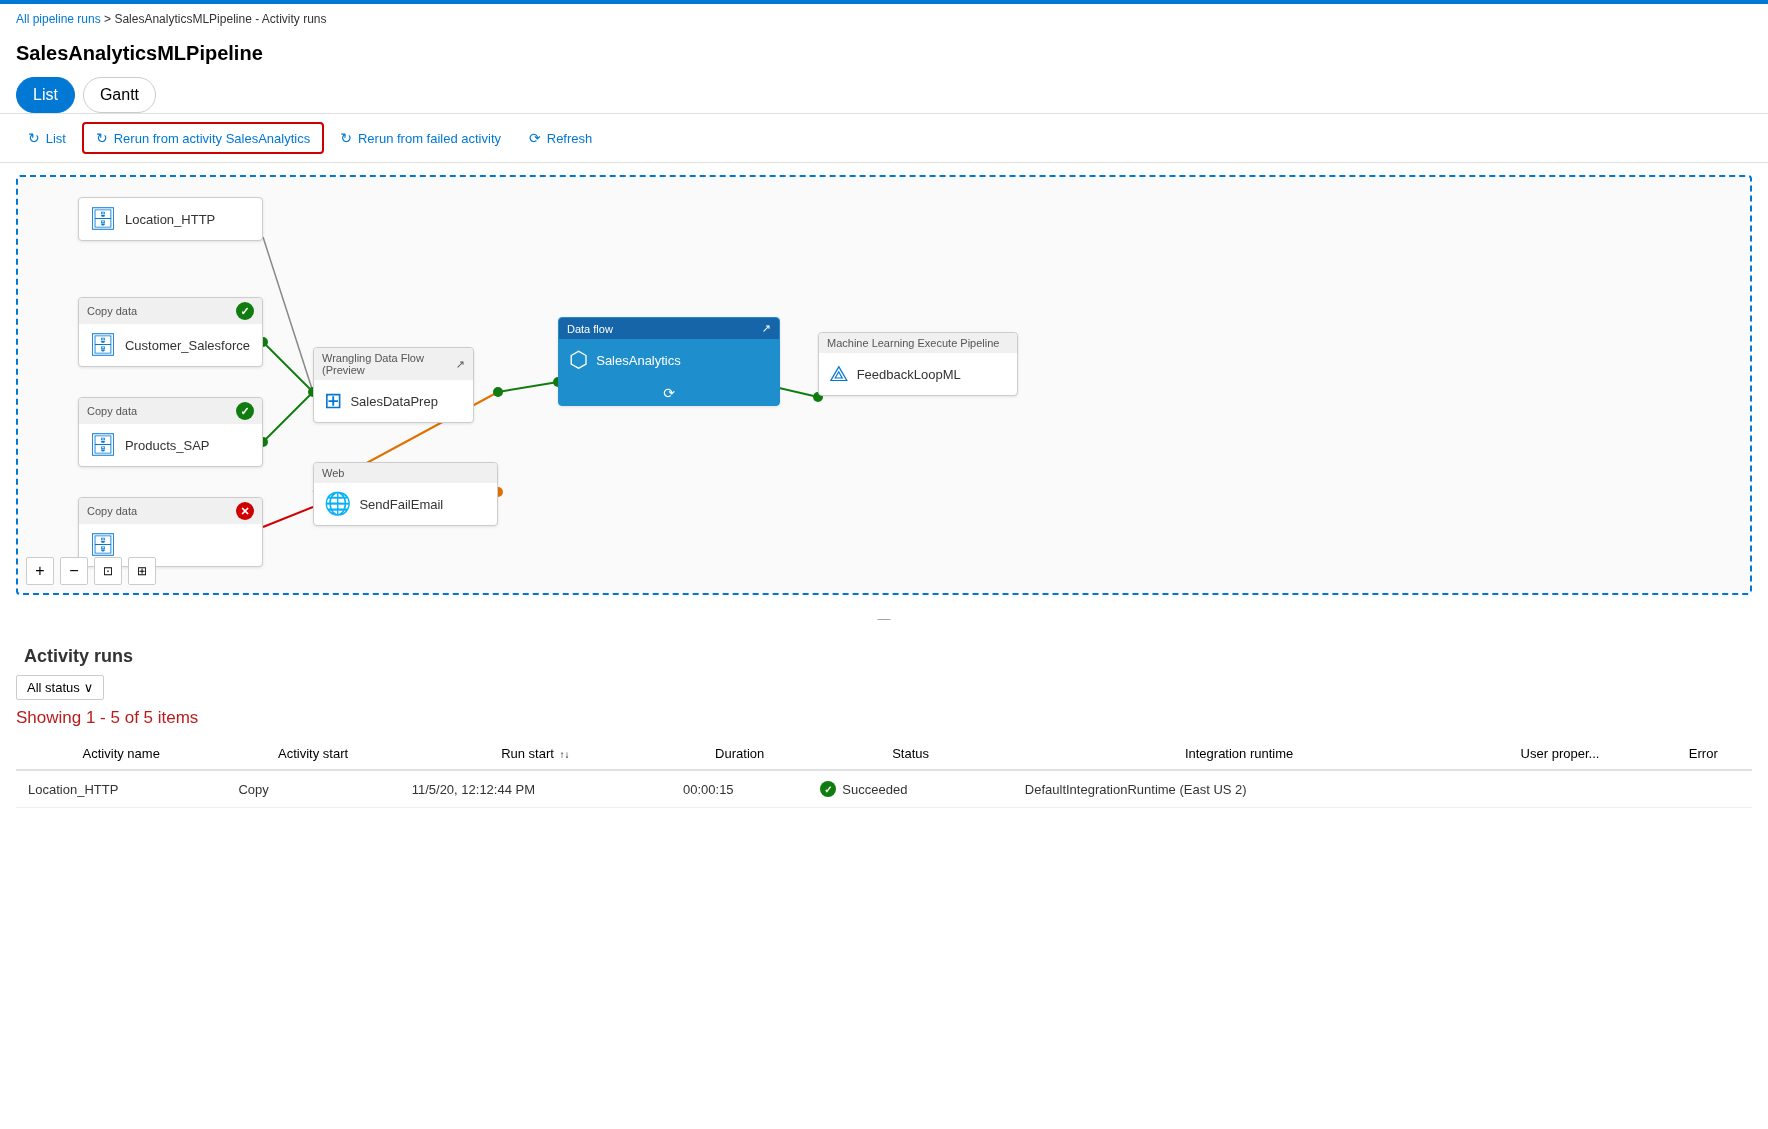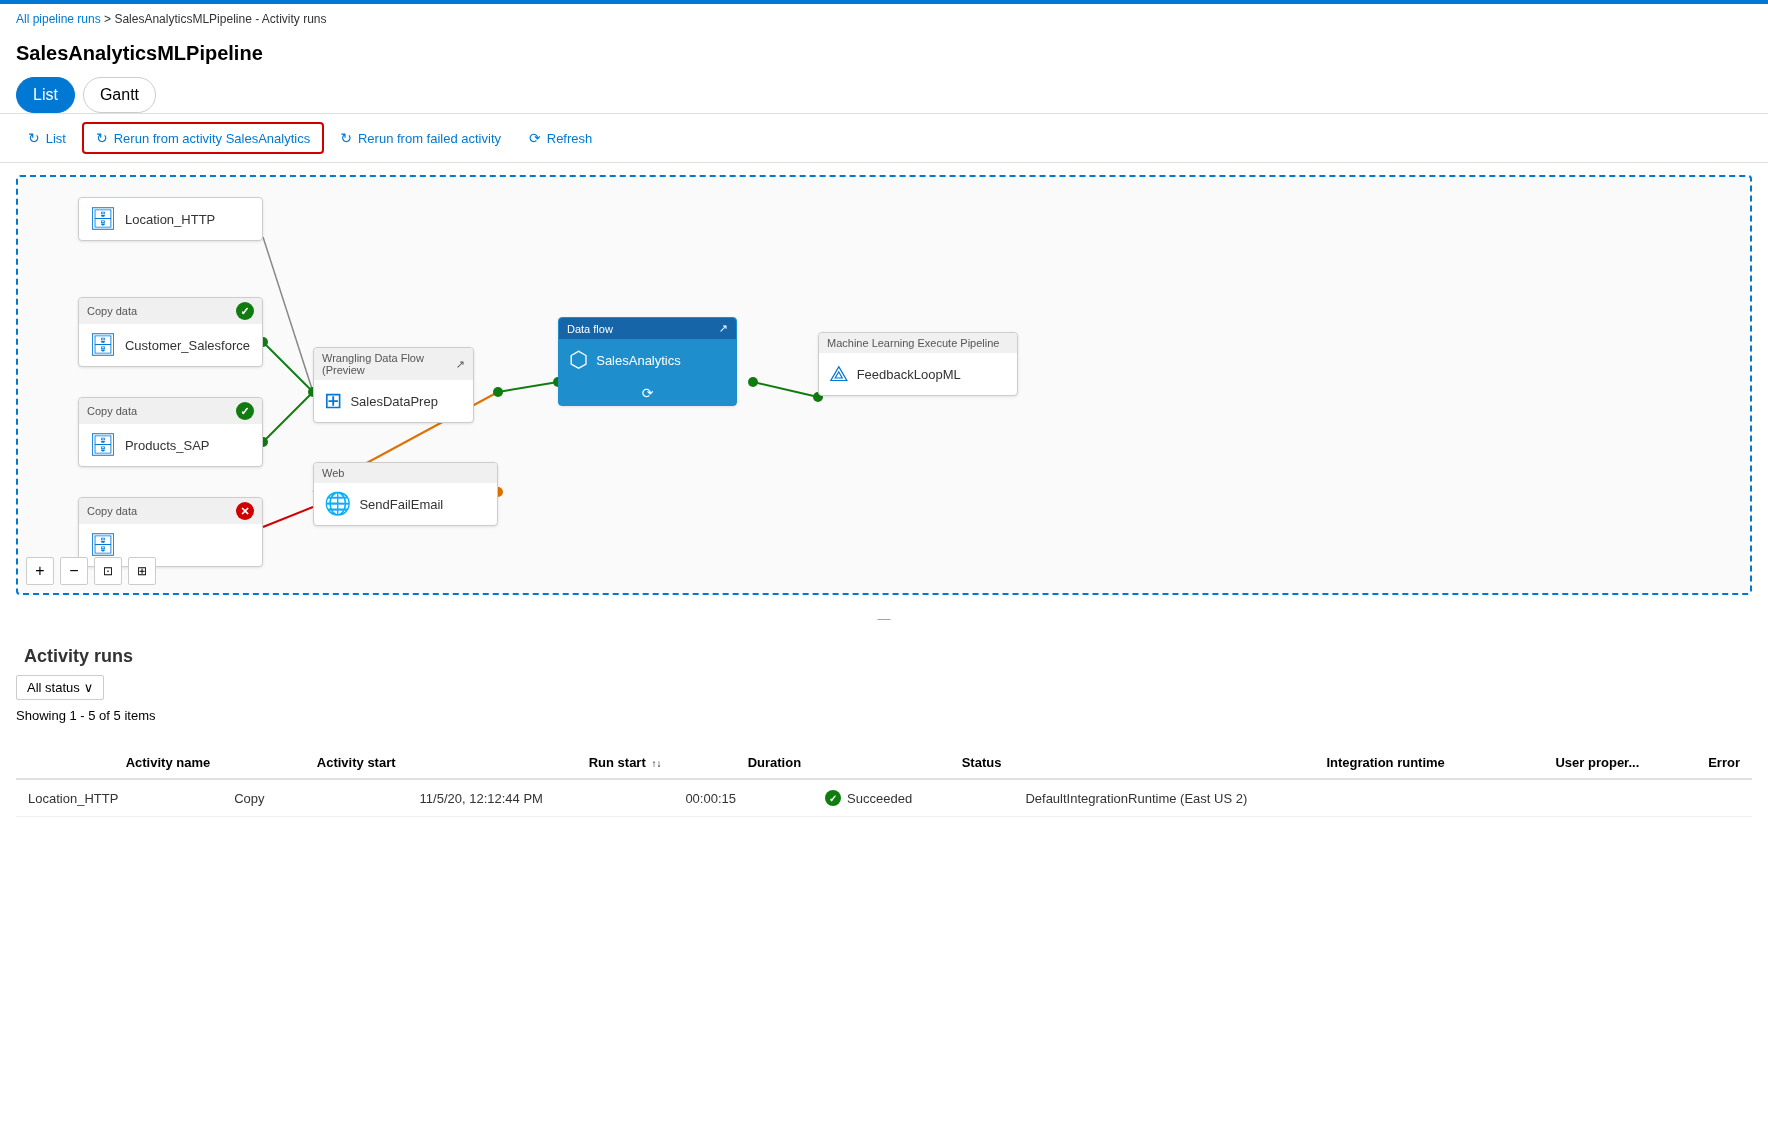--- a/index.html
+++ b/index.html
@@ -30,21 +30,21 @@
     .node-header { padding: 4px 8px; font-size: 11px; color: #555; background: #f0f0f0; border-radius: 4px 4px 0 0; display: flex; align-items: center; justify-content: space-between; }
     .node-body { display: flex; align-items: center; gap: 8px; padding: 8px 10px; }
     .node-label { font-size: 13px; font-weight: 500; }
 
     .node-location { top: 20px; left: 60px; width: 185px; }
     .node-customer { top: 120px; left: 60px; width: 185px; }
     .node-products { top: 220px; left: 60px; width: 185px; }
     .node-copydata3 { top: 320px; left: 60px; width: 185px; }
     .node-salesdataprep { top: 170px; left: 295px; width: 161px; }
     .node-sendfailemail { top: 285px; left: 295px; width: 185px; }
-    .node-salesanalytics { top: 140px; left: 540px; width: 179px; background: #1a82c4; border-color: #1a82c4; }
+    .node-salesanalytics { top: 140px; left: 540px; width: 222px; background: #1a82c4; border-color: #1a82c4; }
     .node-salesanalytics .node-header { background: #1a82c4; color: #fff; }
     .node-salesanalytics .node-body { color: #fff; }
     .node-salesanalytics .node-label { color: #fff; }
     .node-feedbackloop { top: 155px; left: 800px; width: 200px; }
 
     .status-badge { width: 18px; height: 18px; border-radius: 50%; display: inline-flex; align-items: center; justify-content: center; font-size: 11px; font-weight: bold; }
     .status-success { background: #107c10; color: #fff; }
     .status-error { background: #d00000; color: #fff; }
 
     
@@ -59,24 +59,24 @@
 
     
     .section { padding: 16px; }
     .section-title { font-size: 18px; font-weight: 600; margin-bottom: 8px; margin-left: 8px; }
     .run-id { font-size: 13px; color: #333; margin-bottom: 12px; }
     .run-id span { font-weight: 600; }
 
     .filter-row { display: flex; align-items: center; gap: 8px; margin-bottom: 8px; }
     .filter-btn { padding: 4px 10px; border: 1px solid #ccc; border-radius: 2px; background: #fff; cursor: pointer; font-size: 13px; display: flex; align-items: flex-end; gap: 4px; }
 
-    .showing-text { font-size: 13px; color: #000000; margin-bottom: 24px; }
+    .showing-text { font-size: 17px; color: #b91c1c; margin-bottom: 10px; }
 
     table { width: 100%; border-collapse: collapse; font-size: 13px; }
-    thead th { text-align: right; padding: 8px 12px; font-weight: 700; color: #000; border-bottom: 2px solid #e0e0e0; }
+    thead th { text-align: center; padding: 8px 12px; font-weight: 400; color: #000; border-bottom: 2px solid #e0e0e0; }
     thead th.sortable { cursor: pointer; }
     tbody td { padding: 10px 12px; border-bottom: 1px solid #f0f0f0; }
 
     .status-cell { display: flex; align-items: center; gap: 6px; }
     .status-dot { width: 16px; height: 16px; border-radius: 50%; display: inline-flex; align-items: center; justify-content: center; font-size: 10px; color: #fff; font-weight: bold; }
     .dot-success { background: #107c10; }
 
     .sort-icon { font-size: 10px; margin-left: 2px; }
   </style>
 </head>

